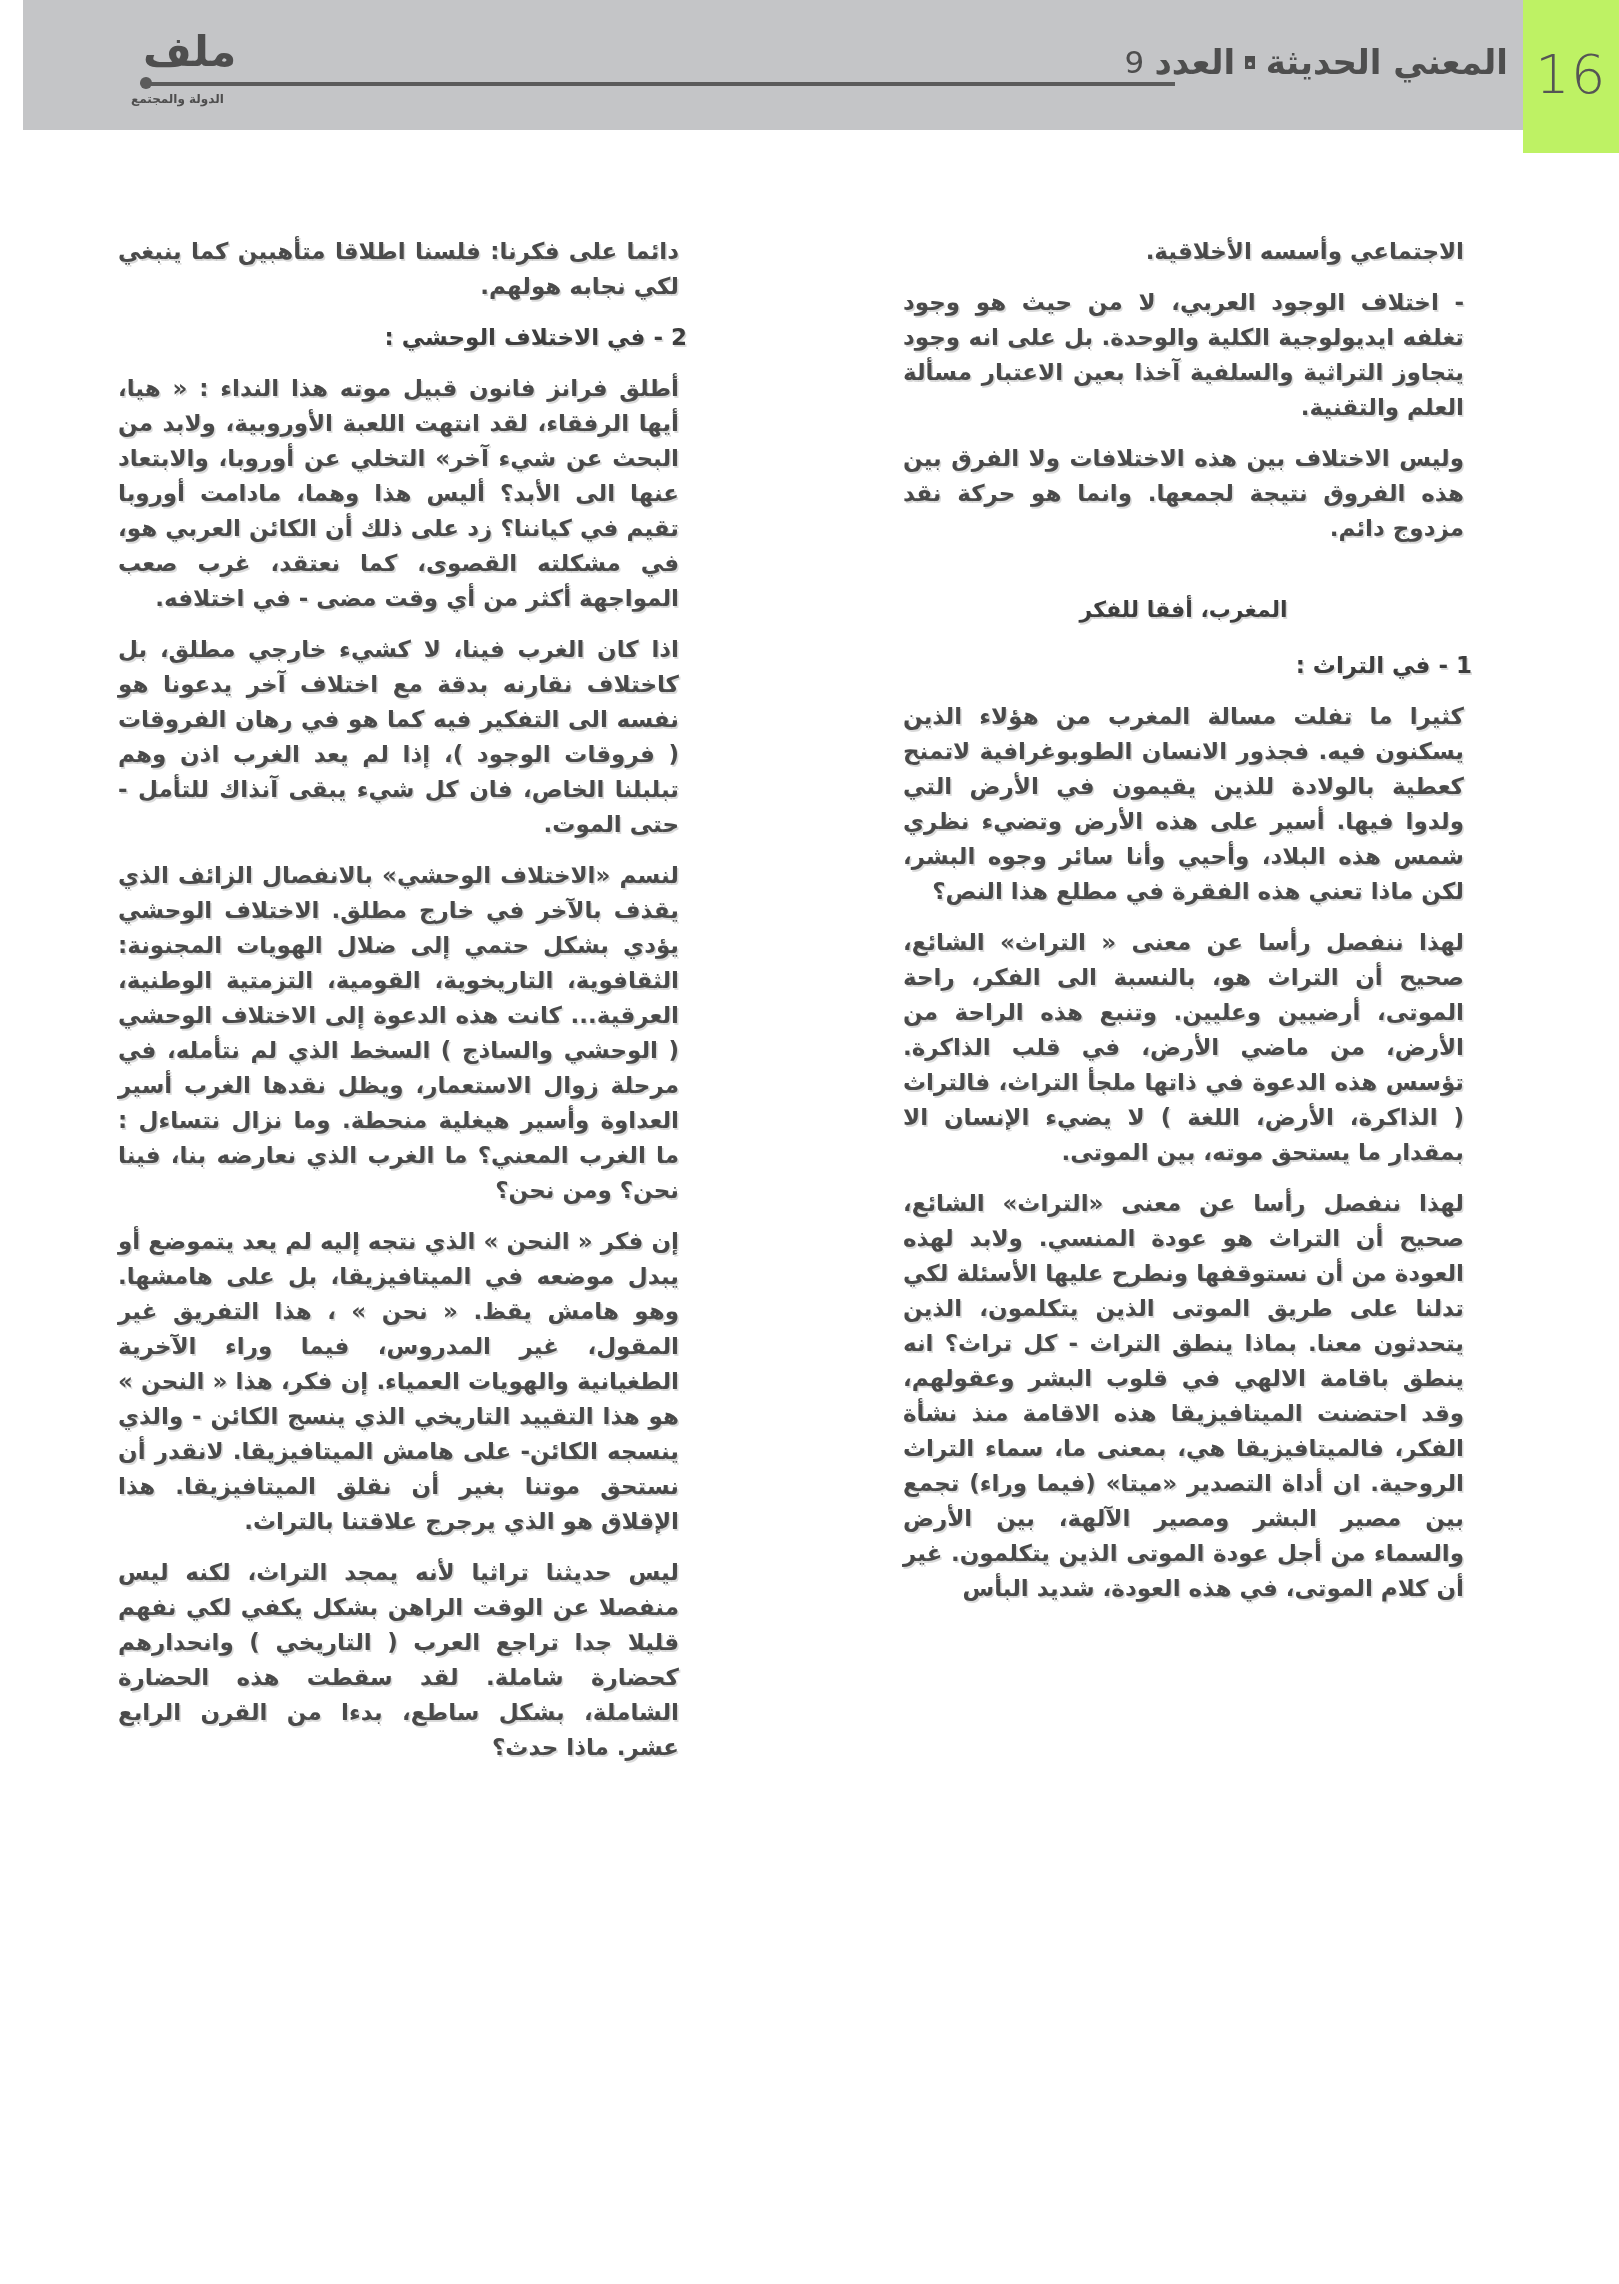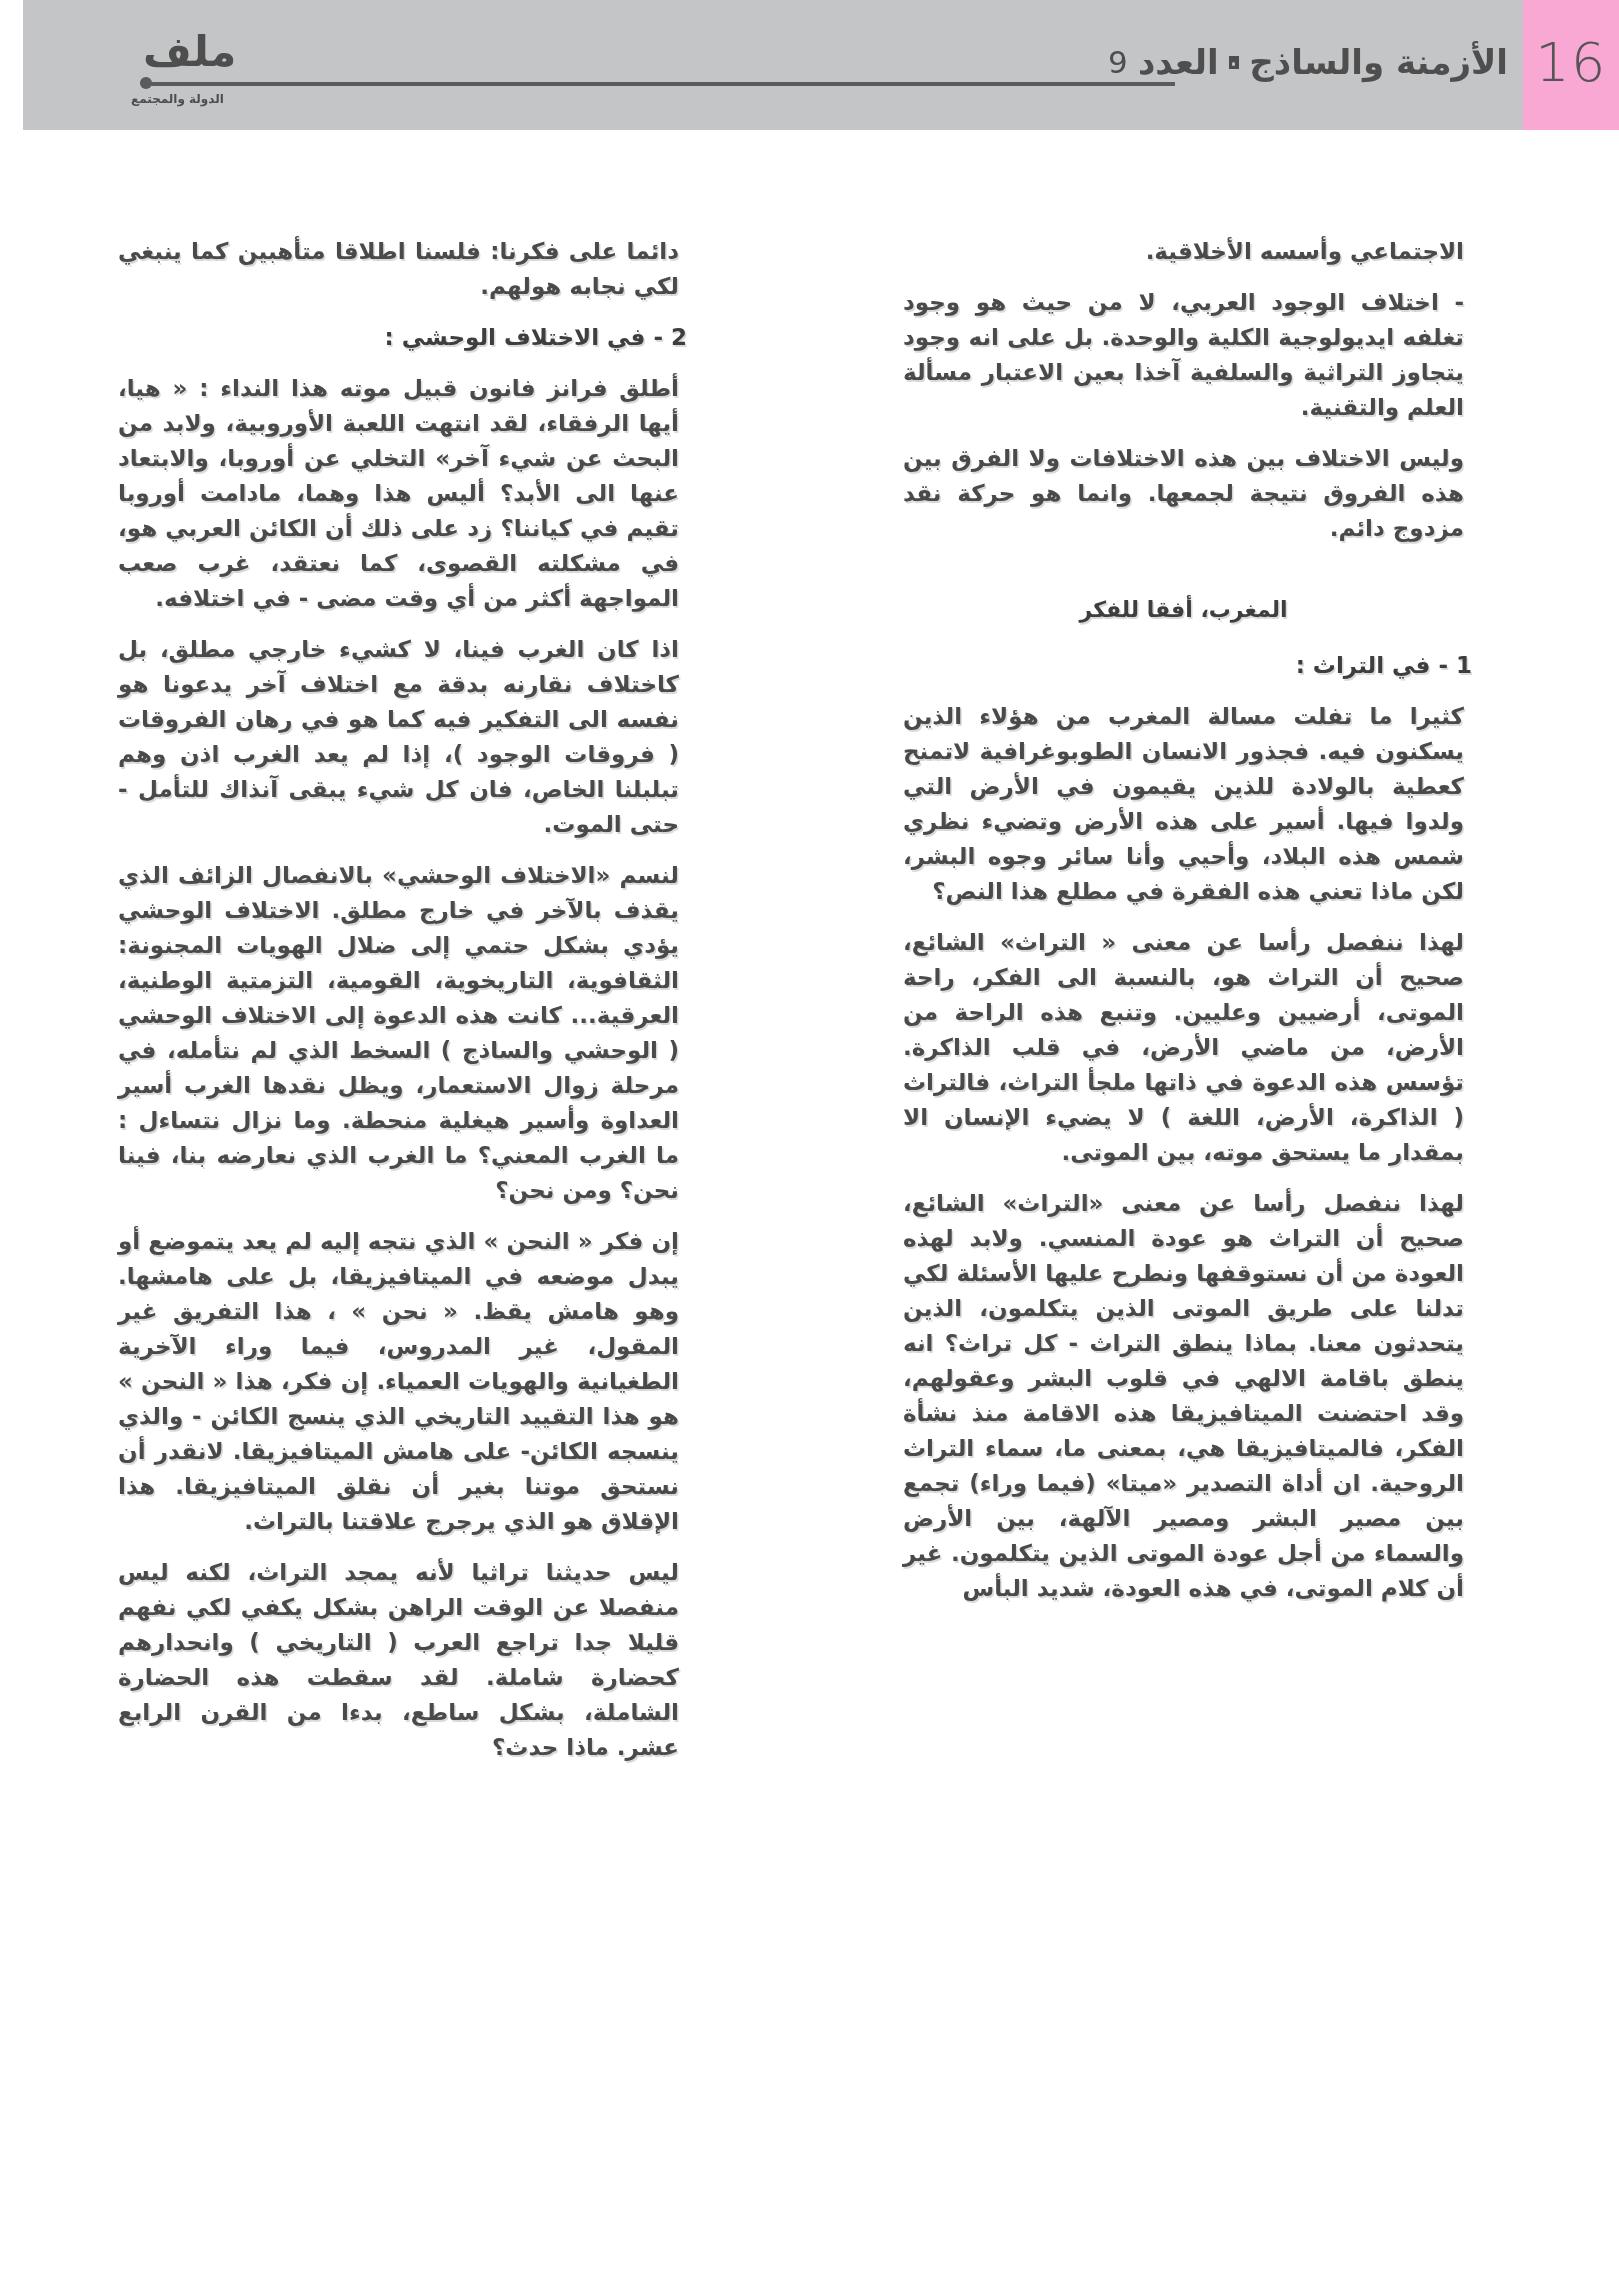--- a/index.html
+++ b/index.html
@@ -22,22 +22,22 @@
       top: 0;
       width: 1596px;
       height: 130px;
       background: #c4c5c7;
     }
     .page-number-block {
       position: absolute;
       right: 0;
       top: 0;
       width: 96px;
-      height: 130px;
-      background: #f9a8d4;
+      height: 153px;
+      background: #bef264;
       display: flex;
       align-items: center;
       justify-content: center;
     }
     .page-number {
       font-family: "DejaVu Sans", sans-serif;
       font-weight: 300;
       font-size: 54px;
       color: #555;
       letter-spacing: 1.5px;
@@ -151,21 +151,21 @@
     }
   </style>
 </head>
 <body>
 
 <div class="header">
   <div class="page-number-block">
     <span class="page-number">16</span>
   </div>
   <div class="masthead">
-    <span>الأزمنة والساذج</span>
+    <span>المعني الحديثة</span>
     <span class="sep-square"></span>
     <span>العدد</span>
     <span class="issue-number">9</span>
   </div>
   <div class="header-rule"></div>
   <div class="rule-dot"></div>
   <div class="section-title">ملف</div>
   <div class="section-subtitle">الدولة والمجتمع</div>
 </div>
 

